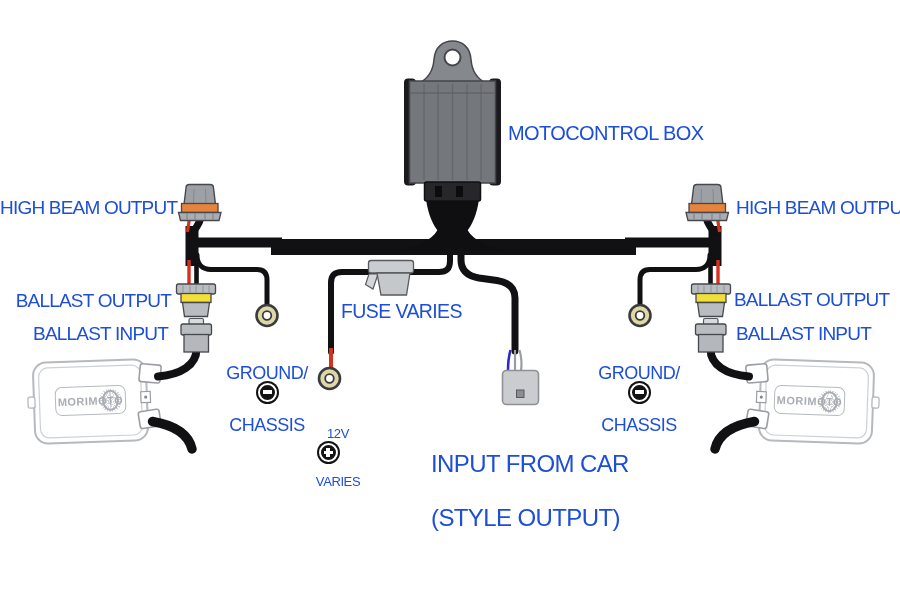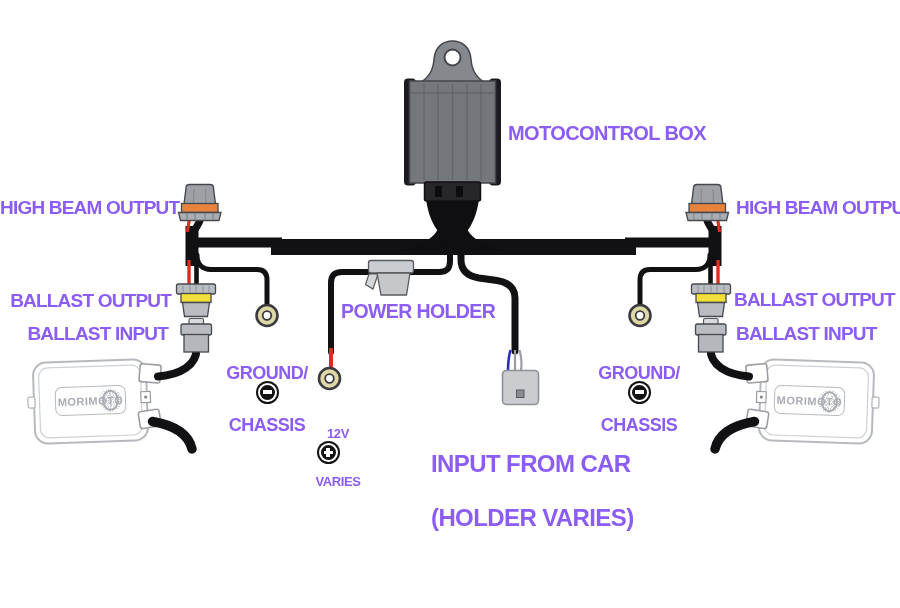--- a/index.html
+++ b/index.html
@@ -1,19 +1,19 @@
 <!DOCTYPE html>
 <html><head>
 <meta charset="utf-8">
 <style>
   html,body{margin:0;padding:0;background:#fff;}
   .canvas{position:relative;width:900px;height:608px;background:#ffffff;overflow:hidden;
           font-family:"Liberation Sans", sans-serif;}
   svg.art{position:absolute;left:0;top:0;}
-  .lbl{position:absolute;font-weight:700;color:#8b5cf6;white-space:nowrap;}
+  .lbl{position:absolute;font-weight:400;color:#1d4ed8;white-space:nowrap;}
   .lbl .line{white-space:nowrap;margin-top:30px;}
   .ralign{text-align:right;}
   .calign{text-align:center;}
   #lbl-box{left:508px;top:122px;font-size:20px;letter-spacing:-0.6px;}
   #lbl-hb-left{left:0;width:171px;top:197px;font-size:19px;letter-spacing:-0.8px;}
   #lbl-bo-left{left:0;width:171px;top:290px;font-size:19px;letter-spacing:-0.8px;}
   #lbl-bi-left{left:0;width:168px;top:323px;font-size:19px;letter-spacing:-0.8px;}
   #lbl-gnd-left{left:217px;width:100px;top:332px;font-size:18px;letter-spacing:-0.5px;line-height:22px;}
   #lbl-fuse{left:341px;top:300px;font-size:19.5px;letter-spacing:-0.6px;}
   #lbl-12v{left:288px;width:100px;top:395px;font-size:13px;letter-spacing:-0.4px;line-height:18px;}
@@ -151,28 +151,28 @@
   <div class="lbl" id="lbl-box">MOTOCONTROL BOX</div>
 
   <div class="lbl ralign" id="lbl-hb-left">HIGH BEAM OUTPUT</div>
   <div class="lbl ralign" id="lbl-bo-left">BALLAST OUTPUT</div>
   <div class="lbl ralign" id="lbl-bi-left">BALLAST INPUT</div>
   <div class="lbl calign" id="lbl-gnd-left">
     <div class="line">GROUND/</div>
     <div class="line">CHASSIS</div>
   </div>
 
-  <div class="lbl" id="lbl-fuse">POWER HOLDER</div>
+  <div class="lbl" id="lbl-fuse">FUSE VARIES</div>
   <div class="lbl calign" id="lbl-12v">
     <div class="line">12V</div>
     <div class="line">VARIES</div>
   </div>
   <div class="lbl calign" id="lbl-input">
     <div class="line">INPUT FROM CAR</div>
-    <div class="line">(HOLDER VARIES)</div>
+    <div class="line">(STYLE OUTPUT)</div>
   </div>
 
   <div class="lbl" id="lbl-hb-right">HIGH BEAM OUTPUT</div>
   <div class="lbl" id="lbl-bo-right">BALLAST OUTPUT</div>
   <div class="lbl" id="lbl-bi-right">BALLAST INPUT</div>
   <div class="lbl calign" id="lbl-gnd-right">
     <div class="line">GROUND/</div>
     <div class="line">CHASSIS</div>
   </div>
 

